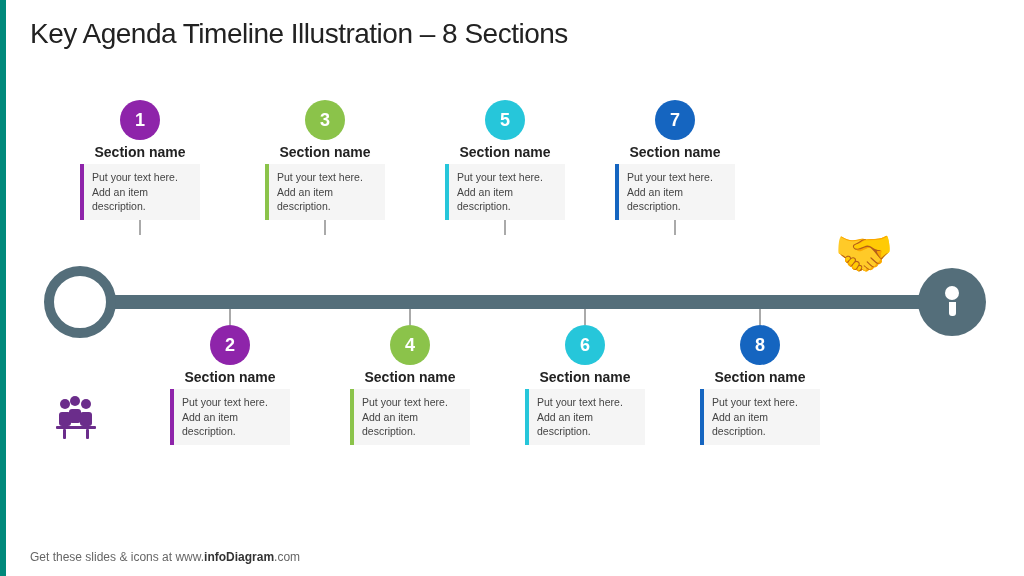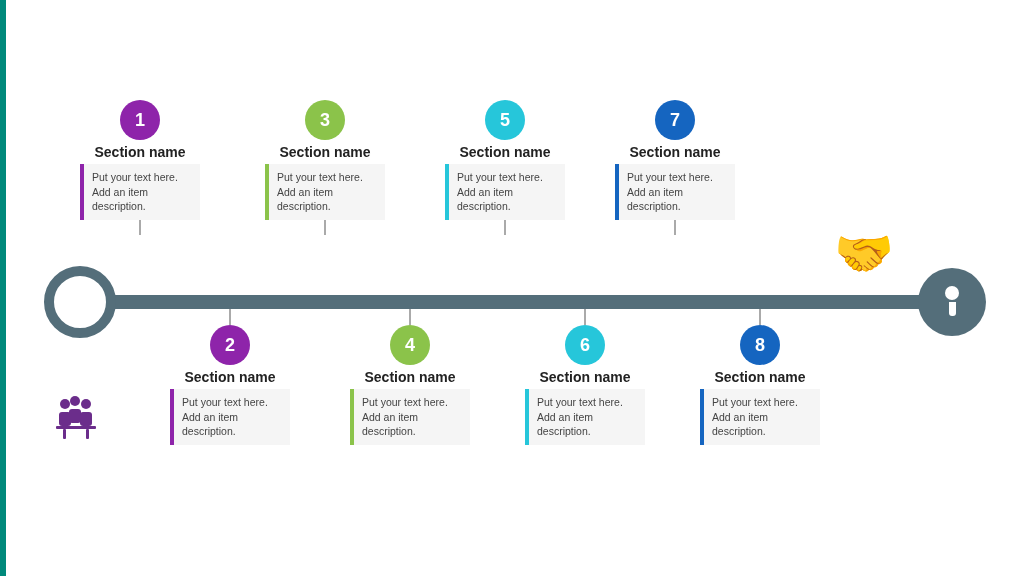--- a/index.html
+++ b/index.html
@@ -139,20 +139,21 @@
       color: #666;
     }
     .footer strong { color: #333; }
   </style>
 </head>
 <body>
 
 <div class="page">
   <div class="accent-bar"></div>
 
+  <h1 class="title">Key Agenda Timeline Illustration – 8 Sections</h1>
 
   <div class="timeline-container">
 
     <div class="key-bar"></div>
 
     <div class="key-circle-left"></div>
 
     <div class="key-end">
       <div class="keyhole">
         <div class="keyhole-circle"></div>
@@ -272,13 +273,16 @@
         Section name
       </div>
       <div style="width:120px;padding:6px 8px;font-size:10.5px;color:#444;line-height:1.4;border-left:4px solid #1565C0;background:#f5f5f5;text-align:left;margin-top:4px;">
         Put your text here. Add an item description.
       </div>
     </div>
       </div>
 
   </div>
 
+  <div class="footer">
+    <span>Get these slides &amp; icons at www.</span><strong>infoDiagram</strong><span>.com</span>
+  </div>
 </div>
 
 </body></html>

